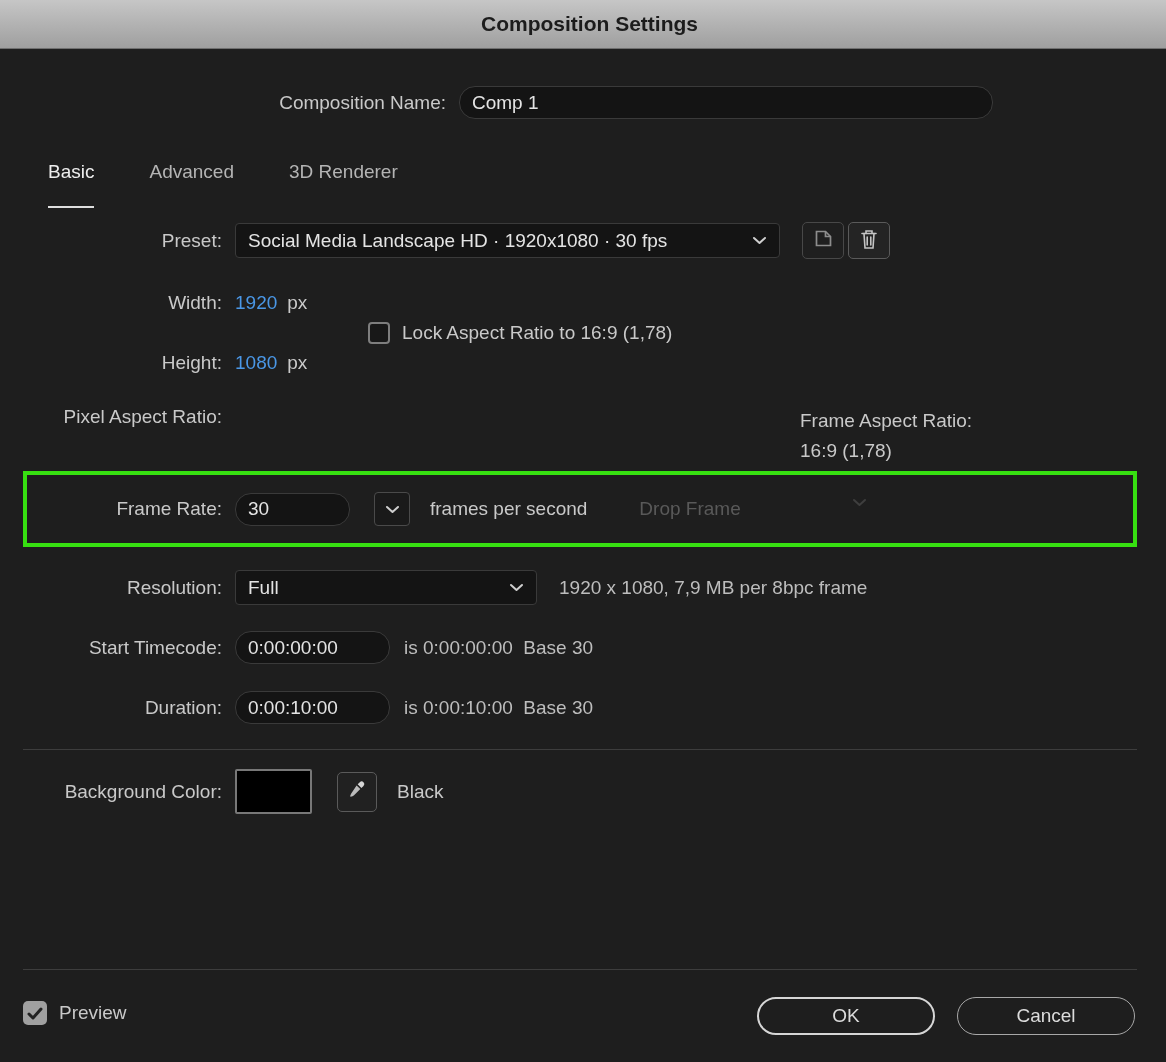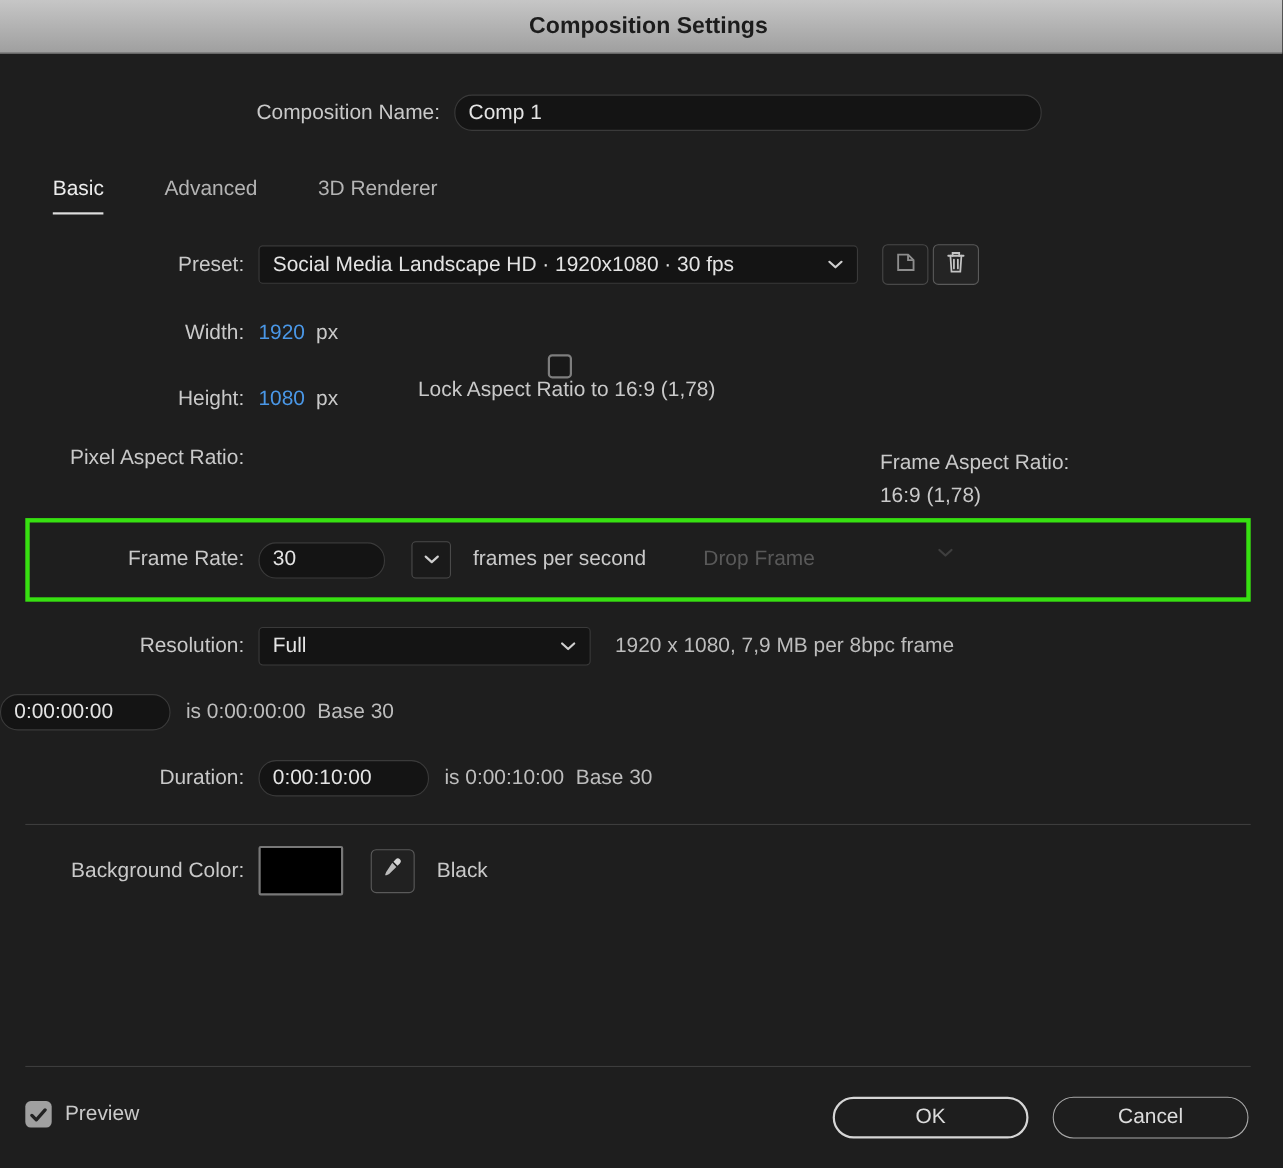--- a/index.html
+++ b/index.html
@@ -35,21 +35,21 @@
   .select {
     box-sizing:border-box; display:flex; align-items:center;
     height:35px; padding:0 12px;
     background:var(--field-bg,#141414); border:1px solid #3a3a3a; border-radius:4px;
     color:#e4e4e4; font-size:19px; cursor:default;
   }
   .select .caret { margin-left:auto; display:flex; color:#cfcfcf; }
 
   
   .tabs { position:absolute; top:112px; left:48px; display:flex; gap:55px; }
-  .tab { font-size:19px; color:#b4b4b4; padding-bottom:10px; cursor:default; }
+  .tab { font-size:19px; color:#b4b4b4; padding-bottom:23px; cursor:default; }
   .tab.active { color:#ededed; border-bottom:2px solid #dedede; }
 
   .icon-btn {
     box-sizing:border-box; width:42px; height:37px; margin-left:4px;
     border:1px solid #5a5a5a; border-radius:5px; background:#242424;
     display:flex; align-items:center; justify-content:center; color:#c4c4c4;
   }
   .icon-btn.dim { border-color:#484848; color:#8d8d8d; background:#1f1f1f; }
 
   .blue-val { color:var(--value-blue,#4a97e6); font-size:19px; }
@@ -112,21 +112,21 @@
 <body>
 
 <div class="dialog">
 
   <div class="titlebar">
     <span class="title">Composition Settings</span>
   </div>
 
   <div class="body">
 
-    <div class="row" style="top:37px;">
+    <div class="row" style="top:37px;margin-left:46px;">
       <span class="lbl-wide">Composition Name:</span>
       <input class="text-input" style="width: 534px;" value="Comp 1">
     </div>
 
     <div class="tabs">
       <div class="tab active">Basic</div>
       <div class="tab">Advanced</div>
       <div class="tab">3D Renderer</div>
     </div>
 
@@ -159,21 +159,21 @@
         </span>
       </div>
     </div>
 
     <div class="row" style="top:243px;">
       <span class="lbl">Width:</span>
       <span class="blue-val">1920</span>
       <span class="unit">px</span>
     </div>
 
-    <div class="row checkbox-row" style="top:273px; left:368px;flex-direction:column;">
+    <div class="row checkbox-row" style="top:273px; left:368px;">
       <span class="checkbox-box"></span>
       <span class="checkbox-label">Lock Aspect Ratio to 16:9 (1,78)</span>
     </div>
 
     <div class="row" style="top:303px;">
       <span class="lbl">Height:</span>
       <span class="blue-val">1080</span>
       <span class="unit">px</span>
     </div>
 
@@ -214,20 +214,21 @@
         <span class="caret">
           <svg width="15" height="9" viewBox="0 0 15 9">
               <polyline points="2,2 7.5,7 13,2" fill="none" stroke="currentColor" stroke-width="2" stroke-linecap="round" stroke-linejoin="round"></polyline>
             </svg>
         </span>
       </div>
       <span class="info">1920 x 1080, 7,9 MB per 8bpc frame</span>
     </div>
 
     <div class="row" style="top:582px;">
+      <span class="lbl">Start Timecode:</span>
       <input class="text-input" style="width: 155px;" value="0:00:00:00">
       <span class="info" style="margin-left:14px;">is 0:00:00:00  Base 30</span>
     </div>
 
     <div class="row" style="top:642px;">
       <span class="lbl">Duration:</span>
       <input class="text-input" style="width: 155px;" value="0:00:10:00">
       <span class="info" style="margin-left:14px;">is 0:00:10:00  Base 30</span>
     </div>
 

